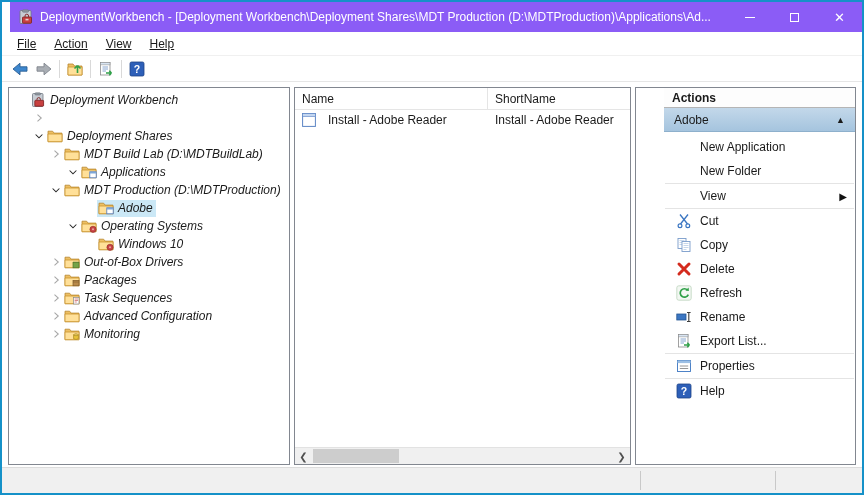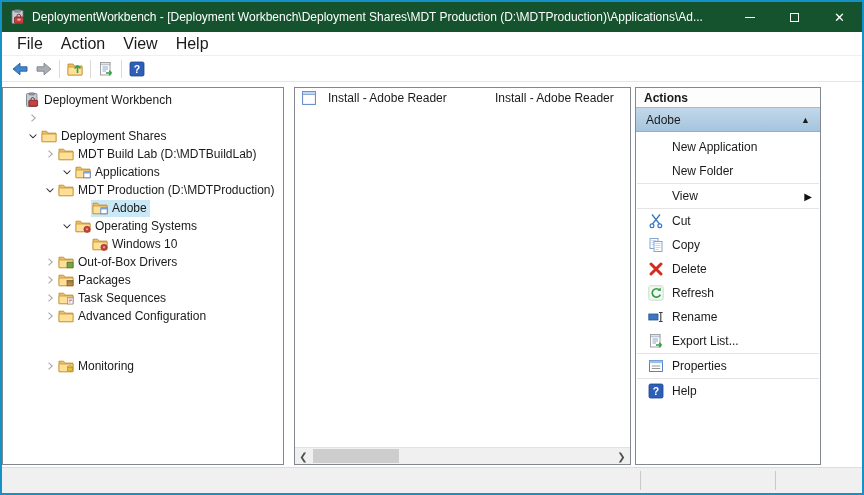--- a/index.html
+++ b/index.html
@@ -1,39 +1,39 @@
 <!DOCTYPE html>
 <html><head>
 <meta charset="utf-8">
 <style>
   html,body{margin:0;padding:0;background:#e8e8e8;font-family:"Liberation Sans",sans-serif;}
   *{box-sizing:border-box;}
   .window{position:relative;width:864px;height:495px;background:#fff;border:2px solid #1591C8;overflow:hidden;cursor:default;}
   
-  .titlebar{position:absolute;top:0;left:0;right:0;height:30px;background:#14532d;display:flex;align-items:center;}
+  .titlebar{position:absolute;top:0;left:8px;right:0;height:30px;background:#8b5cf6;display:flex;align-items:center;}
   .titlebar .appicon{width:16px;height:16px;margin:0 6px 0 8px;flex:0 0 auto;}
   .titlebar .title{color:#fff;font-size:12px;white-space:nowrap;overflow:hidden;flex:1 1 auto;}
   .winbtns{display:flex;height:100%;flex:0 0 auto;}
   .winbtn{width:45px;height:100%;display:flex;align-items:center;justify-content:center;color:#fff;font-size:12px;}
   .glyph-min{width:10px;height:1px;background:#fff;display:block;}
   .glyph-max{width:9px;height:9px;border:1px solid #fff;display:block;}
   .glyph-close{font-size:13px;line-height:1;}
   
   .menubar{position:absolute;top:30px;left:0;right:0;height:24px;background:#fff;display:flex;align-items:center;padding-left:6px;border-bottom:1px solid #f0f0f0;}
-  .menu-item{font-size:16px;color:#1a1a1a;padding:3px 9px;}
+  .menu-item{font-size:12px;color:#1a1a1a;padding:3px 9px;text-decoration:underline;}
   
   .toolbar{position:absolute;top:54px;left:0;right:0;height:26px;background:#fff;display:flex;align-items:center;padding-left:6px;border-bottom:1px solid #e6e6e6;}
   .tbtn{width:24px;height:22px;display:flex;align-items:center;justify-content:center;}
   .tsep{width:1px;height:18px;background:#d9d9d9;margin:0 3px;}
   
   .main{position:absolute;top:80px;left:0;right:0;bottom:26px;background:#fff;}
   .pane{position:absolute;top:5px;height:378px;background:#fff;border:1px solid #828790;}
-  .pane-tree{left:0;width:282px;overflow:hidden;}
+  .pane-tree{left:6px;width:282px;overflow:hidden;font-style:italic;}
   .pane-list{left:292px;width:337px;}
-  .pane-actions{left:633px;width:186px;}
+  .pane-actions{left:633px;width:221px;padding-left:28px;}
   
   .tree{padding-top:3px;}
   .tree-row{height:18px;display:flex;align-items:center;font-size:12px;color:#1a1a1a;white-space:nowrap;}
   .chev{width:14px;height:14px;flex:0 0 auto;display:flex;align-items:center;justify-content:center;}
   .node{display:flex;align-items:center;gap:4px;padding:0 3px 0 1px;height:17px;}
   .node.sel{background:#CBE8F6;}
   .ticon{width:16px;height:15px;flex:0 0 auto;display:flex;align-items:center;}
   
   .list-header{display:flex;height:22px;border-bottom:1px solid #e5e5e5;align-items:center;font-size:12px;color:#1a1a1a;}
   .hcell{padding:0 7px;height:100%;display:flex;align-items:center;}
@@ -345,21 +345,21 @@
             <span class="node">
               <span class="ticon">
                 <svg viewBox="0 0 16 14" width="16" height="14">
                   <path d="M1 2.2 h4.6 l1.6 1.9 H15 v8.6 H1 z" fill="#edbf63" stroke="#b8862d" stroke-width="0.8"></path>
                   <path d="M1 5 h14 v7.7 H1 z" fill="#ffe099" stroke="#c9962f" stroke-width="0.8"></path>
                 </svg>
               </span>
               <span>Advanced Configuration</span>
             </span>
           </div>
-          <div class="tree-row" style="padding-left: 40px; margin-top: 32px;">
+          <div class="tree-row" style="padding-left: 40px;">
             <span class="chev">
               <svg viewBox="0 0 16 16" width="12" height="12">
                 <path d="M6 3.5 L11 8 L6 12.5" fill="none" stroke="#a6a6a6" stroke-width="1.4"></path>
               </svg>
             </span>
             <span class="node">
               <span class="ticon">
                 <svg viewBox="0 0 16 14" width="16" height="14">
                   <path d="M1 2.2 h4.6 l1.6 1.9 H15 v8.6 H1 z" fill="#edbf63" stroke="#b8862d" stroke-width="0.8"></path>
                   <path d="M1 5 h14 v7.7 H1 z" fill="#ffe099" stroke="#c9962f" stroke-width="0.8"></path>
@@ -367,20 +367,24 @@
                   <ellipse cx="12" cy="7.8" rx="2.4" ry="0.9" fill="#f4da7a" stroke="#a8861b" stroke-width="0.7"></ellipse>
                 </svg>
               </span>
               <span>Monitoring</span>
             </span>
           </div>
         </div>
     </div>
 
     <div class="pane pane-list">
+      <div class="list-header">
+          <span class="hcell c0">Name</span>
+          <span class="hcell c1">ShortName</span>
+        </div>
       <div class="list-body">
           <div class="list-row">
             <span class="lcell c0">
               <span class="licon"><svg viewBox="0 0 14 14" width="14" height="14">
                   <rect x="0.6" y="0.6" width="12.8" height="12.8" fill="#fff" stroke="#5b84c4" stroke-width="1"></rect>
                   <rect x="0.6" y="0.6" width="12.8" height="3" fill="#c3d6f0" stroke="#5b84c4" stroke-width="0.6"></rect>
                 </svg></span>
               <span>Install - Adobe Reader</span>
             </span>
             <span class="lcell">

